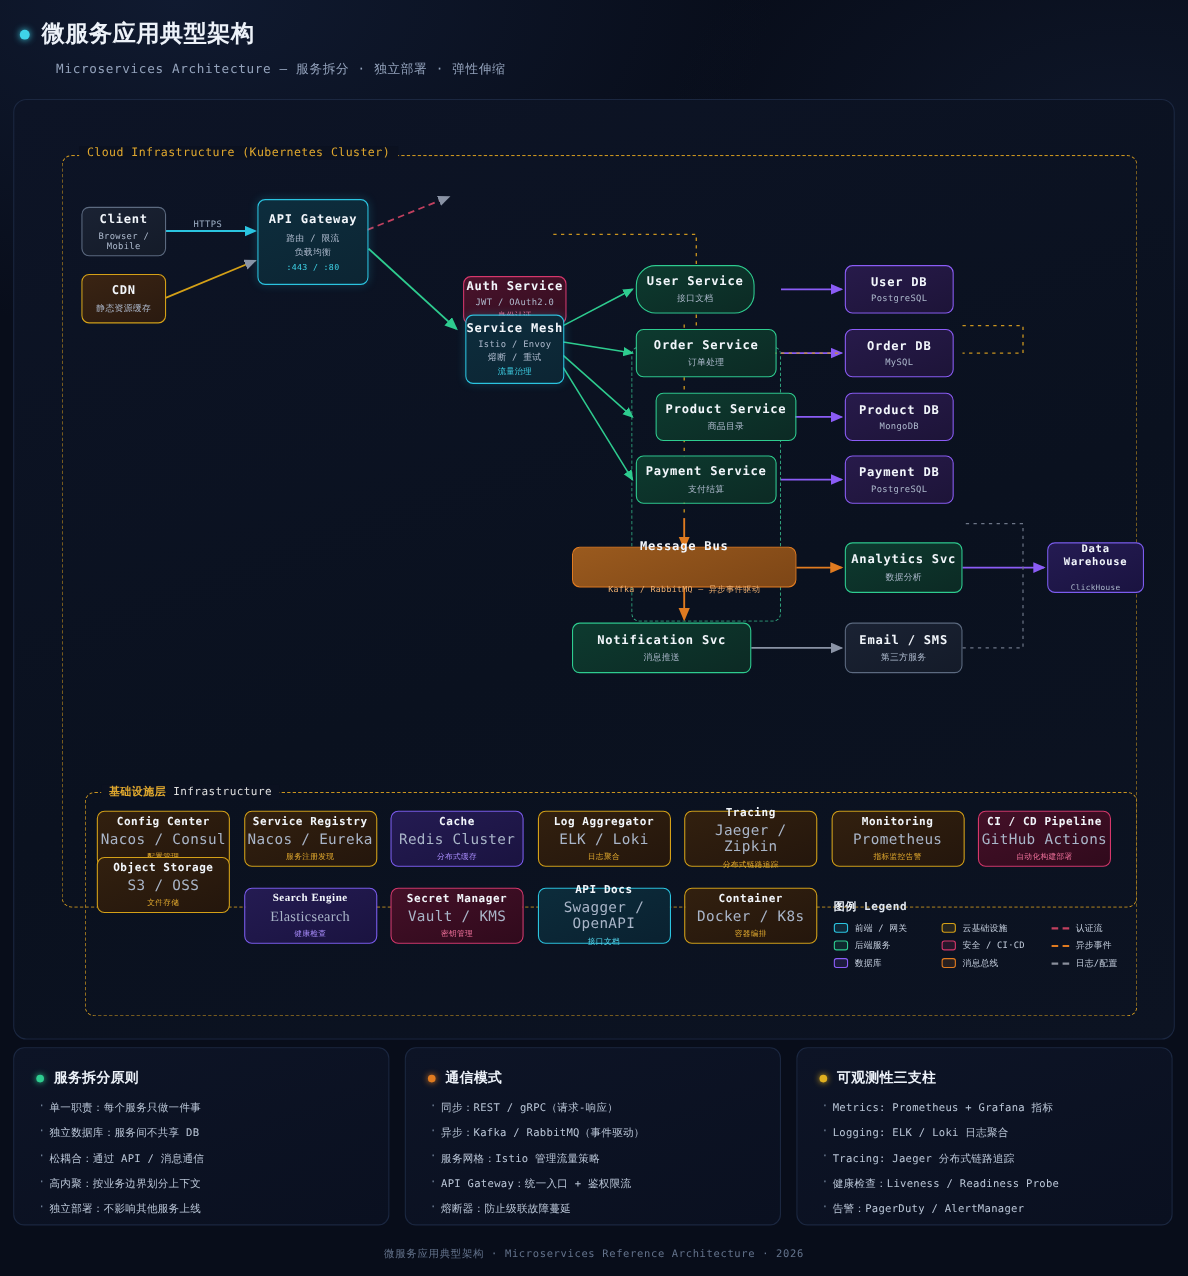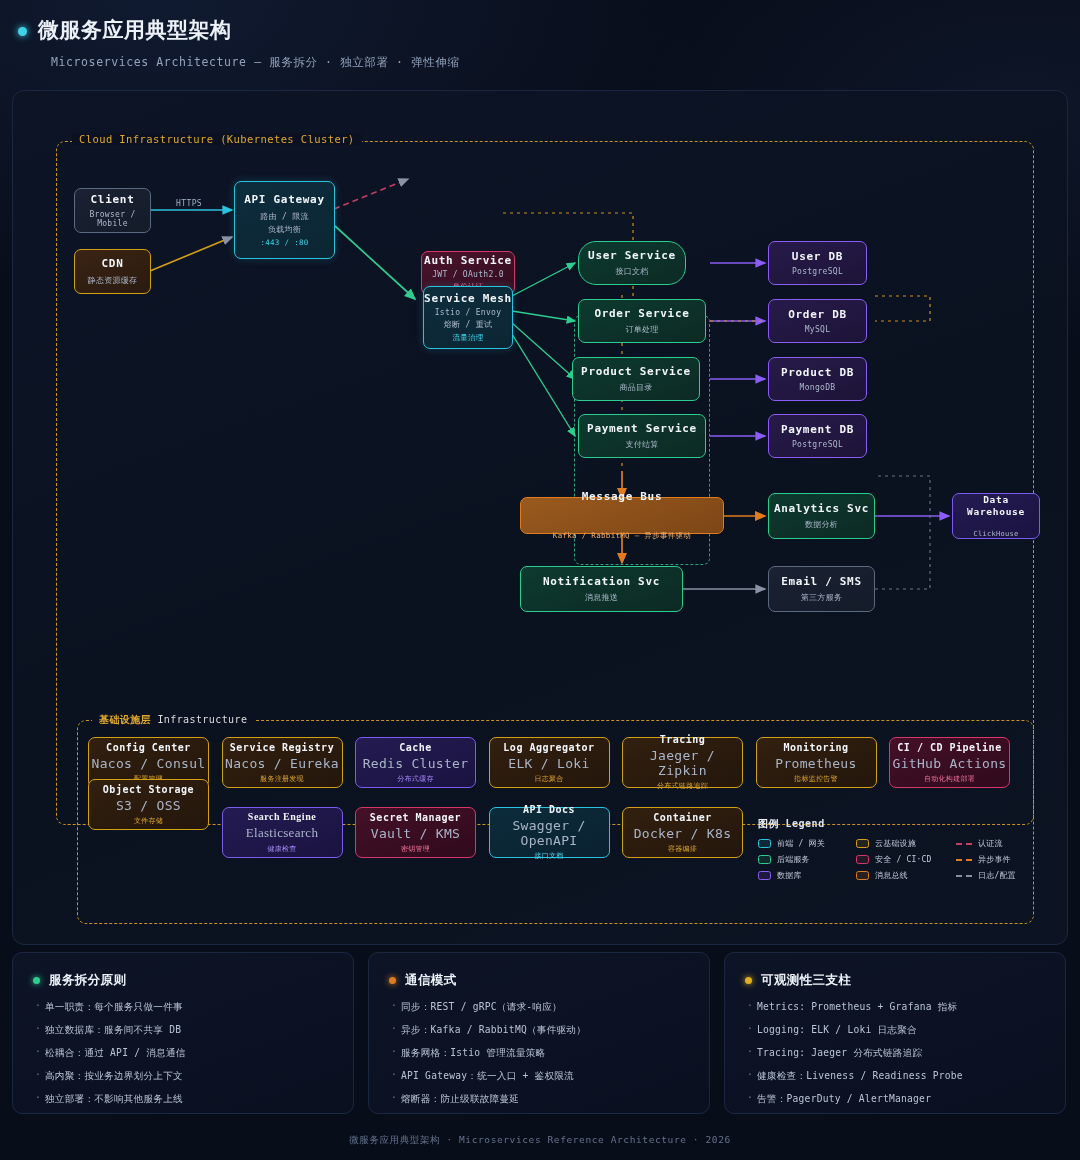--- a/index.html
+++ b/index.html
@@ -280,21 +280,21 @@
   </div>
 
   <div class="node n-green" style="left:565px;top:150px;width:108px;height:44px;border-radius:18px;">
     <div class="t">User Service</div>
     <div class="s">接口文档</div>
   </div>
   <div class="node n-green" style="left:565px;top:208px;width:128px;height:44px;">
     <div class="t">Order Service</div>
     <div class="s">订单处理</div>
   </div>
-  <div class="node n-green" style="left:559px;top:266px;width:128px;height:44px;">
+  <div class="node n-green" style="left:583px;top:266px;width:128px;height:44px;">
     <div class="t">Product Service</div>
     <div class="s">商品目录</div>
   </div>
   <div class="node n-green" style="left:565px;top:323px;width:128px;height:44px;">
     <div class="t">Payment Service</div>
     <div class="s">支付结算</div>
   </div>
 
   <div class="node n-purple" style="left:755px;top:150px;width:99px;height:44px;">
     <div class="t">User DB</div>

